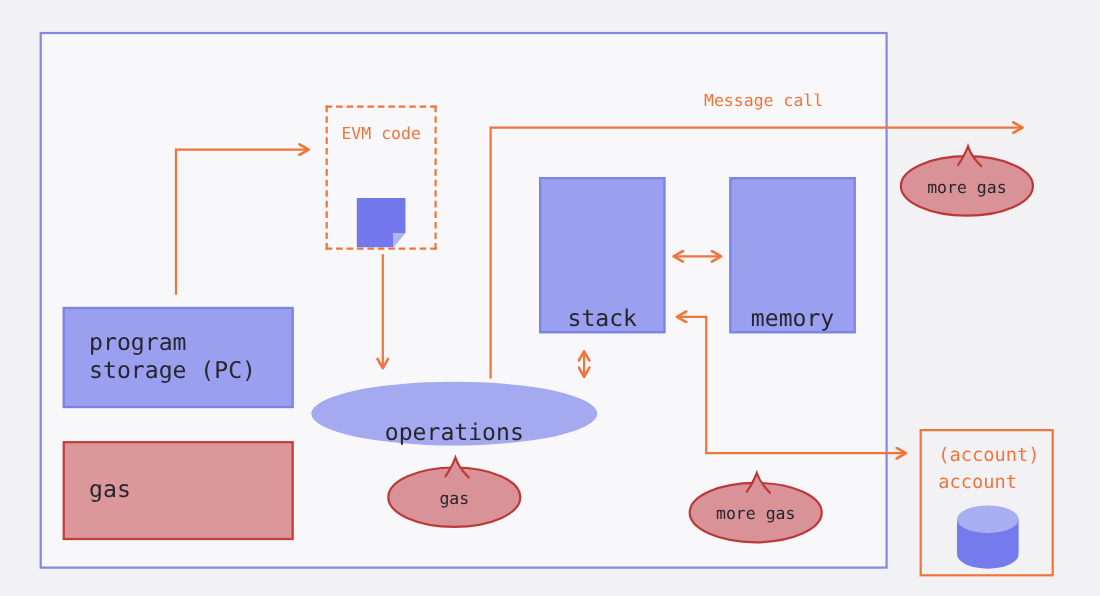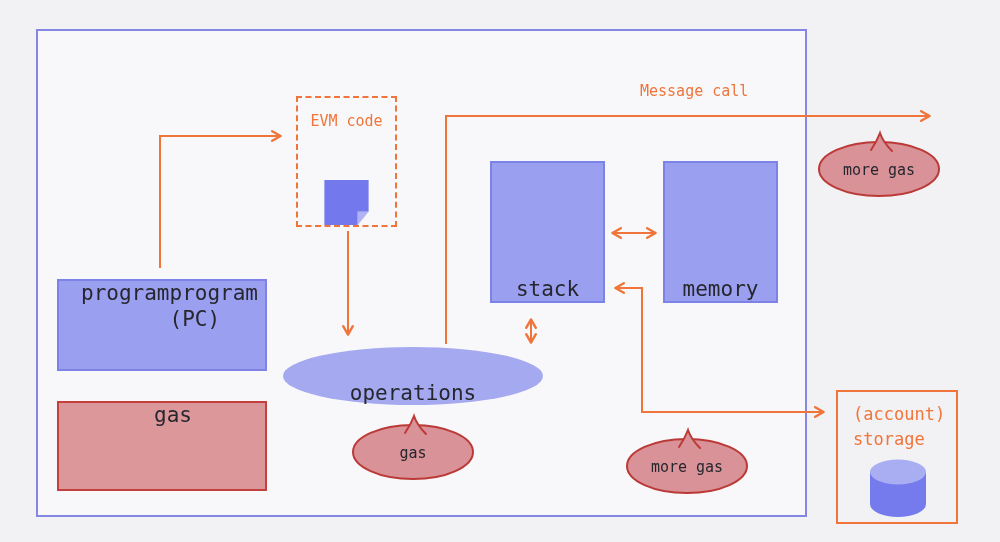--- a/index.html
+++ b/index.html
@@ -32,21 +32,21 @@
     border: 2px solid #7d82e6;
   }
   .node-center {
     display: flex;
     align-items: flex-end;
     justify-content: center;
     font-size: 21px;
   }
   .node-left {
     display: flex;
-    flex-direction: row;
+    flex-direction: column;
     justify-content: center;
     padding-left: 22px;
     font-size: 21px;
     line-height: 1.22;
   }
   .node-pc { left: 57px; top: 279px; width: 210px; height: 92px; }
   .node-gas-avail {
     left: 57px; top: 401px; width: 210px; height: 90px;
     background: #db979a;
     border-color: #c4403d;
@@ -139,21 +139,21 @@
   <div class="evm-code-box">
     <div class="evm-code-label">EVM code</div>
     <svg width="57" height="58" viewBox="0 0 57 58">
       <path d="M0,0 H57 V41 H43 V58 H0 Z" fill="#7379ec"></path>
       <path d="M43,41 H57 L43,58 Z" fill="#b0b3f4"></path>
     </svg>
   </div>
 
   <div class="node node-left node-pc">
     <div>program</div>
-    <div>program (PC)</div>
+    <div>storage (PC)</div>
   </div>
 
   <div class="node node-left node-gas-avail">
     <div>gas</div>
   </div>
 
   <div class="node node-center node-stack">
     <span>stack</span>
   </div>
 
@@ -184,20 +184,20 @@
   <div class="bubble bubble-more-gas-bottom">
     <svg width="126" height="68" viewBox="0 0 126 68">
       <ellipse cx="63" cy="39" rx="60" ry="27" fill="#d99297" stroke="#bb3a37" stroke-width="2"></ellipse>
       <path d="M55,20 Q61,11 64,3 Q67,12 76,21" fill="#d99297" stroke="#bb3a37" stroke-width="2" stroke-linecap="round"></path>
     </svg>
     <div class="bubble-label">more gas</div>
   </div>
 
   <div class="storage-box">
     <div>(account)</div>
-    <div>storage</div>
+    <div>account</div>
     <svg class="cyl" width="58" height="60" viewBox="0 0 58 60">
       <path d="M1,13 V45 A28,13 0 0 0 57,45 V13 Z" fill="#757bec"></path>
       <ellipse cx="29" cy="13" rx="28" ry="12.5" fill="#a9adf2"></ellipse>
     </svg>
   </div>
 
 </div>
 
 </body></html>

